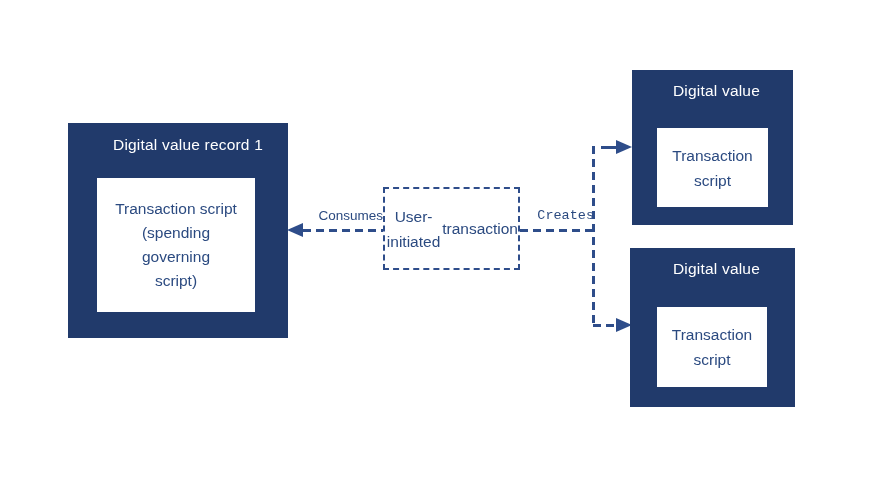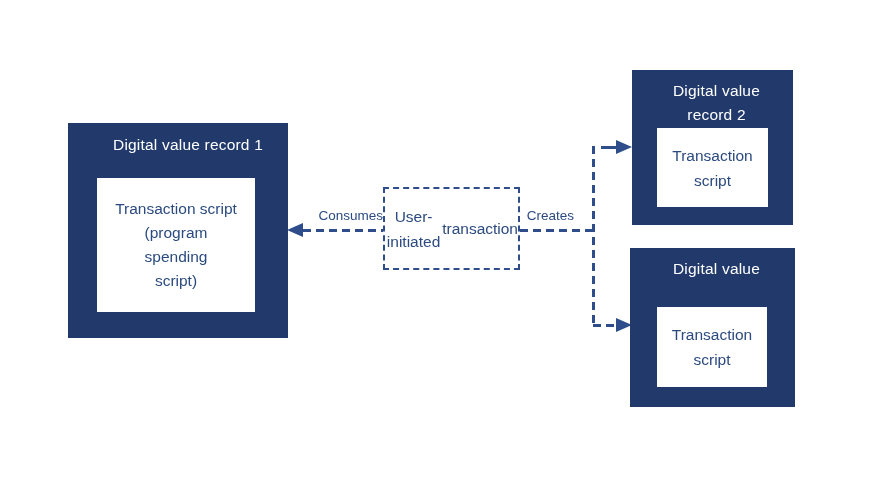--- a/index.html
+++ b/index.html
@@ -89,39 +89,39 @@
     color: #2B4A80;
     text-align: right;
     white-space: nowrap;
   }
 
   #consumes-line  { left: 303px; top: 229px; width: 80px; }
   #consumes-head  { left: 287px; top: 223px; }
   #consumes-label { left: 291px; top: 208px; width: 92px; }
 
   #creates-line   { left: 520px; top: 229px; width: 73px; }
-  #creates-label  { left: 502px; top: 208px; width: 72px; }
+  #creates-label  { left: 522px; top: 208px; width: 72px; font-family: Liberation Mono, monospace; }
 
   #branch-vline        { left: 592px; top: 146px; height: 180px; }
   #branch-top-line     { left: 601px; top: 146px; width: 17px; }
   #branch-top-head     { left: 616px; top: 140px; }
   #branch-bottom-line  { left: 593px; top: 324px; width: 24px; }
   #branch-bottom-head  { left: 616px; top: 318px; }
 </style>
 </head>
 <body>
 
 <div class="canvas">
 
   <div class="navy-box" id="record1">
     <div class="record-title">Digital value record 1</div>
     <div class="script-box">
       <div>Transaction script</div>
-      <div>(program</div>
-      <div>spending</div>
+      <div>(spending</div>
+      <div>governing</div>
       <div>script)</div>
     </div>
   </div>
 
   <div class="edge-label" id="consumes-label">Consumes</div>
   <div class="hdash" id="consumes-line"></div>
   <div class="tri tri-left" id="consumes-head"></div>
 
   <div id="txn-box">
     <div>User-initiated</div>
@@ -132,21 +132,20 @@
   <div class="hdash" id="creates-line"></div>
   <div class="vdash" id="branch-vline"></div>
   <div class="hsolid" id="branch-top-line"></div>
   <div class="tri tri-right" id="branch-top-head"></div>
   <div class="hdash" id="branch-bottom-line"></div>
   <div class="tri tri-right" id="branch-bottom-head"></div>
 
   <div class="navy-box" id="record2">
     <div class="record-title">
       <div>Digital value</div>
-      <div>record 2</div>
     </div>
     <div class="script-box">
       <div>Transaction</div>
       <div>script</div>
     </div>
   </div>
 
   <div class="navy-box" id="record3">
     <div class="record-title">
       <div>Digital value</div>

